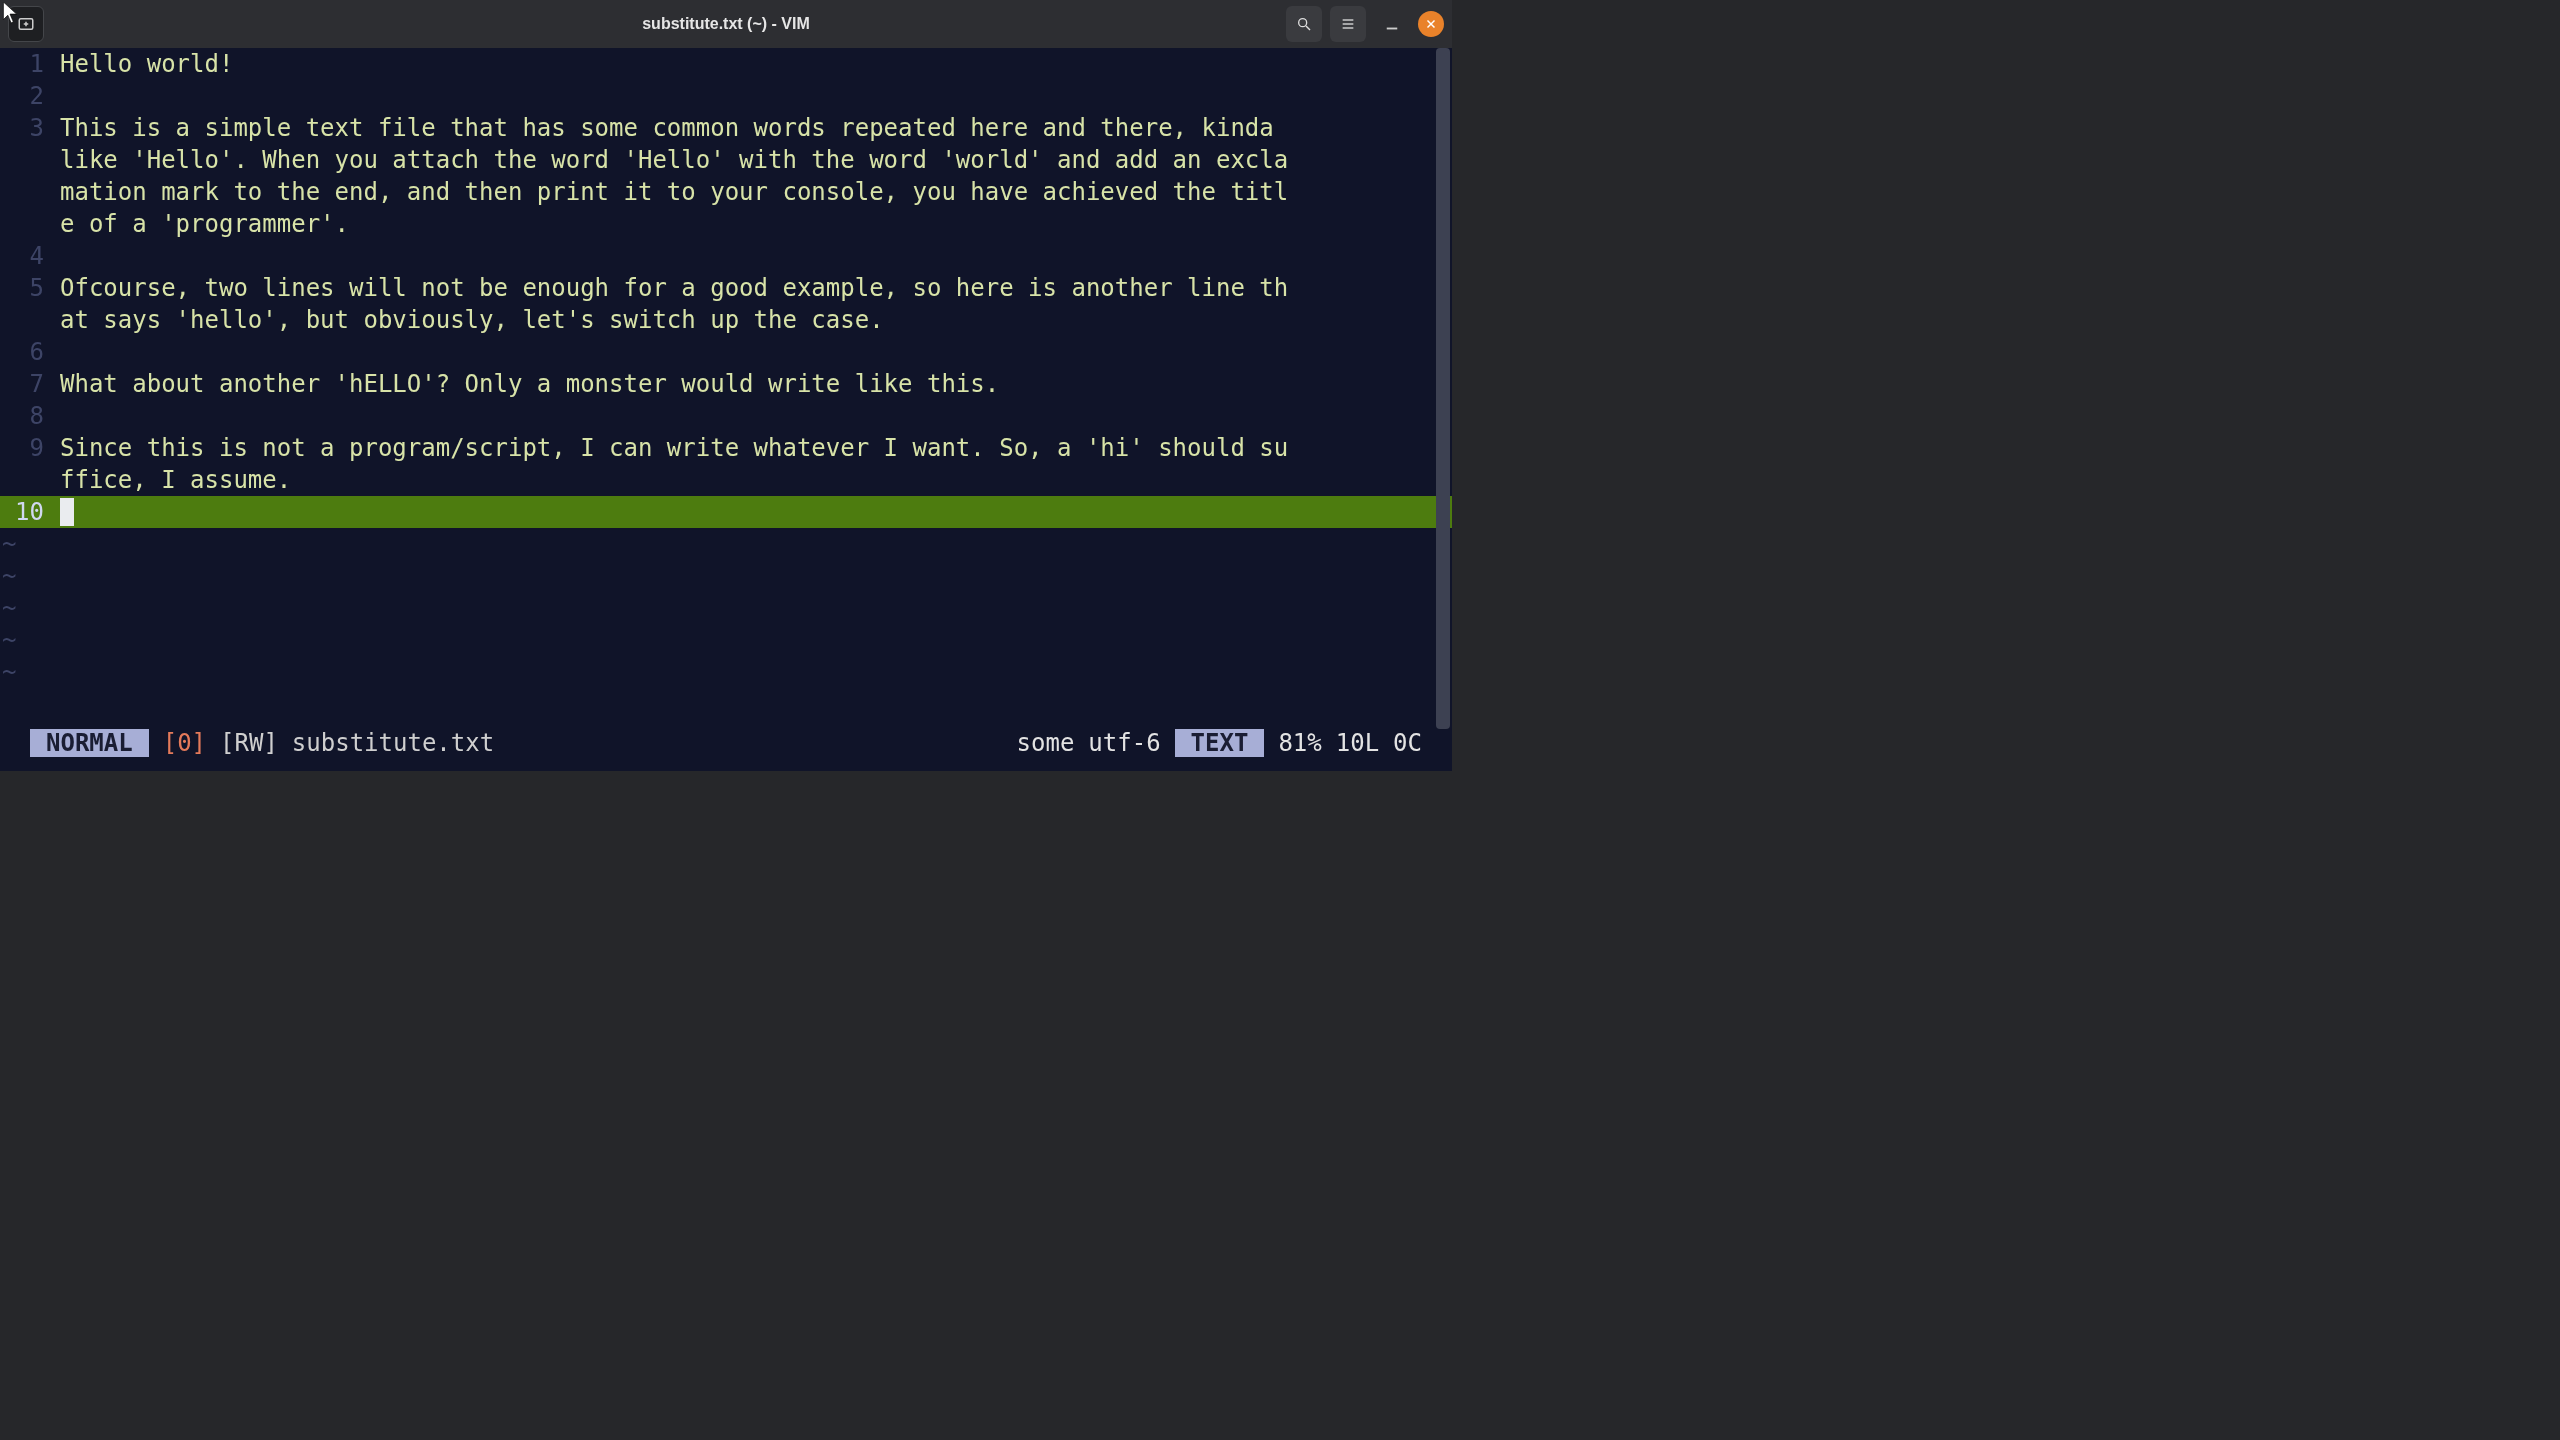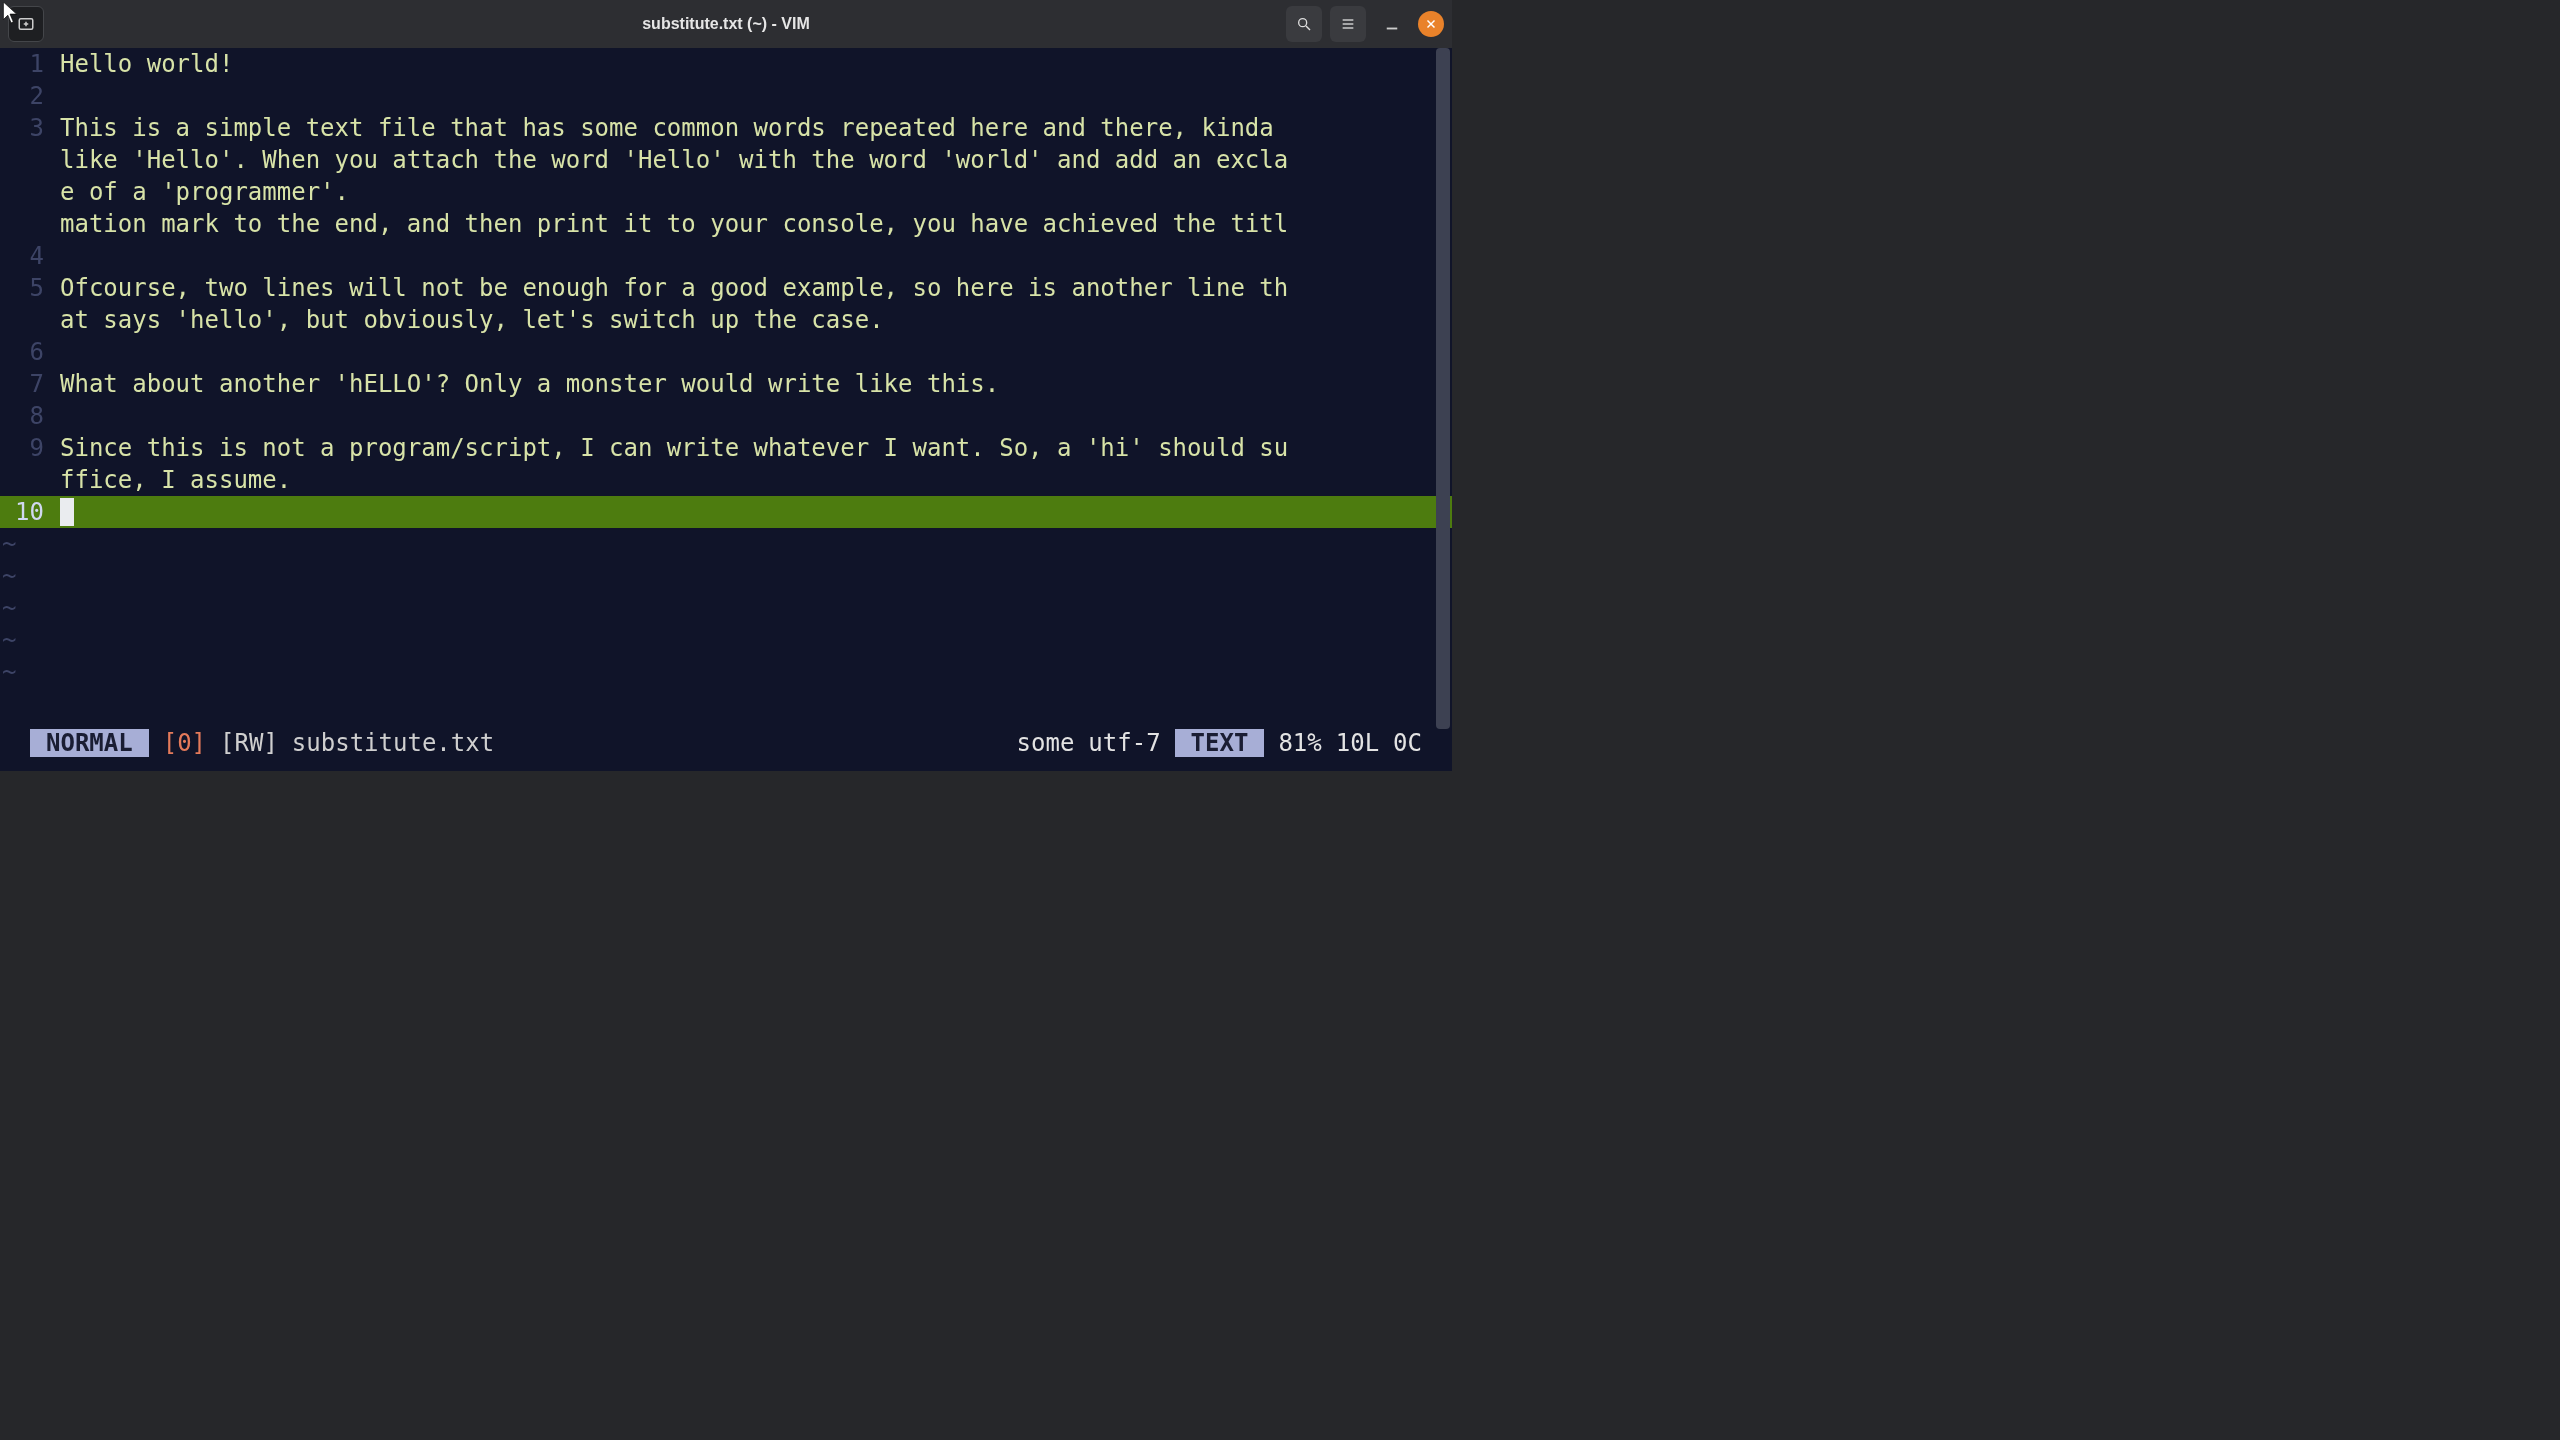--- a/index.html
+++ b/index.html
@@ -239,25 +239,25 @@
           <div class="line-row">
             <div class="line-num">3</div>
             <div class="line-txt">This is a simple text file that has some common words repeated here and there, kinda </div>
           </div>
           <div class="line-row">
             <div class="line-num"></div>
             <div class="line-txt">like 'Hello'. When you attach the word 'Hello' with the word 'world' and add an excla</div>
           </div>
           <div class="line-row">
             <div class="line-num"></div>
+            <div class="line-txt">mation mark to the end, and then print it to your console, you have achieved the titl</div>
+          </div>
+          <div class="line-row">
+            <div class="line-num"></div>
             <div class="line-txt">e of a 'programmer'.</div>
-          </div>
-          <div class="line-row">
-            <div class="line-num"></div>
-            <div class="line-txt">mation mark to the end, and then print it to your console, you have achieved the titl</div>
           </div>
           <div class="line-row">
             <div class="line-num">4</div>
             <div class="line-txt"></div>
           </div>
           <div class="line-row">
             <div class="line-num">5</div>
             <div class="line-txt">Ofcourse, two lines will not be enough for a good example, so here is another line th</div>
           </div>
           <div class="line-row">
@@ -302,20 +302,20 @@
     </div>
   </div>
 
   <div class="statusbar">
     <span class="status-mode">NORMAL</span>
     <span class="status-zero">[0]</span>
     <span class="status-rw">[RW]</span>
     <span class="status-file">substitute.txt</span>
     <div class="status-right">
       <span>some</span>
-      <span>utf-7</span>
+      <span>utf-6</span>
       <span class="status-text-badge">TEXT</span>
       <span>81%</span>
       <span>10L</span>
       <span>0C</span>
     </div>
   </div>
 </div>
 
 </body></html>

